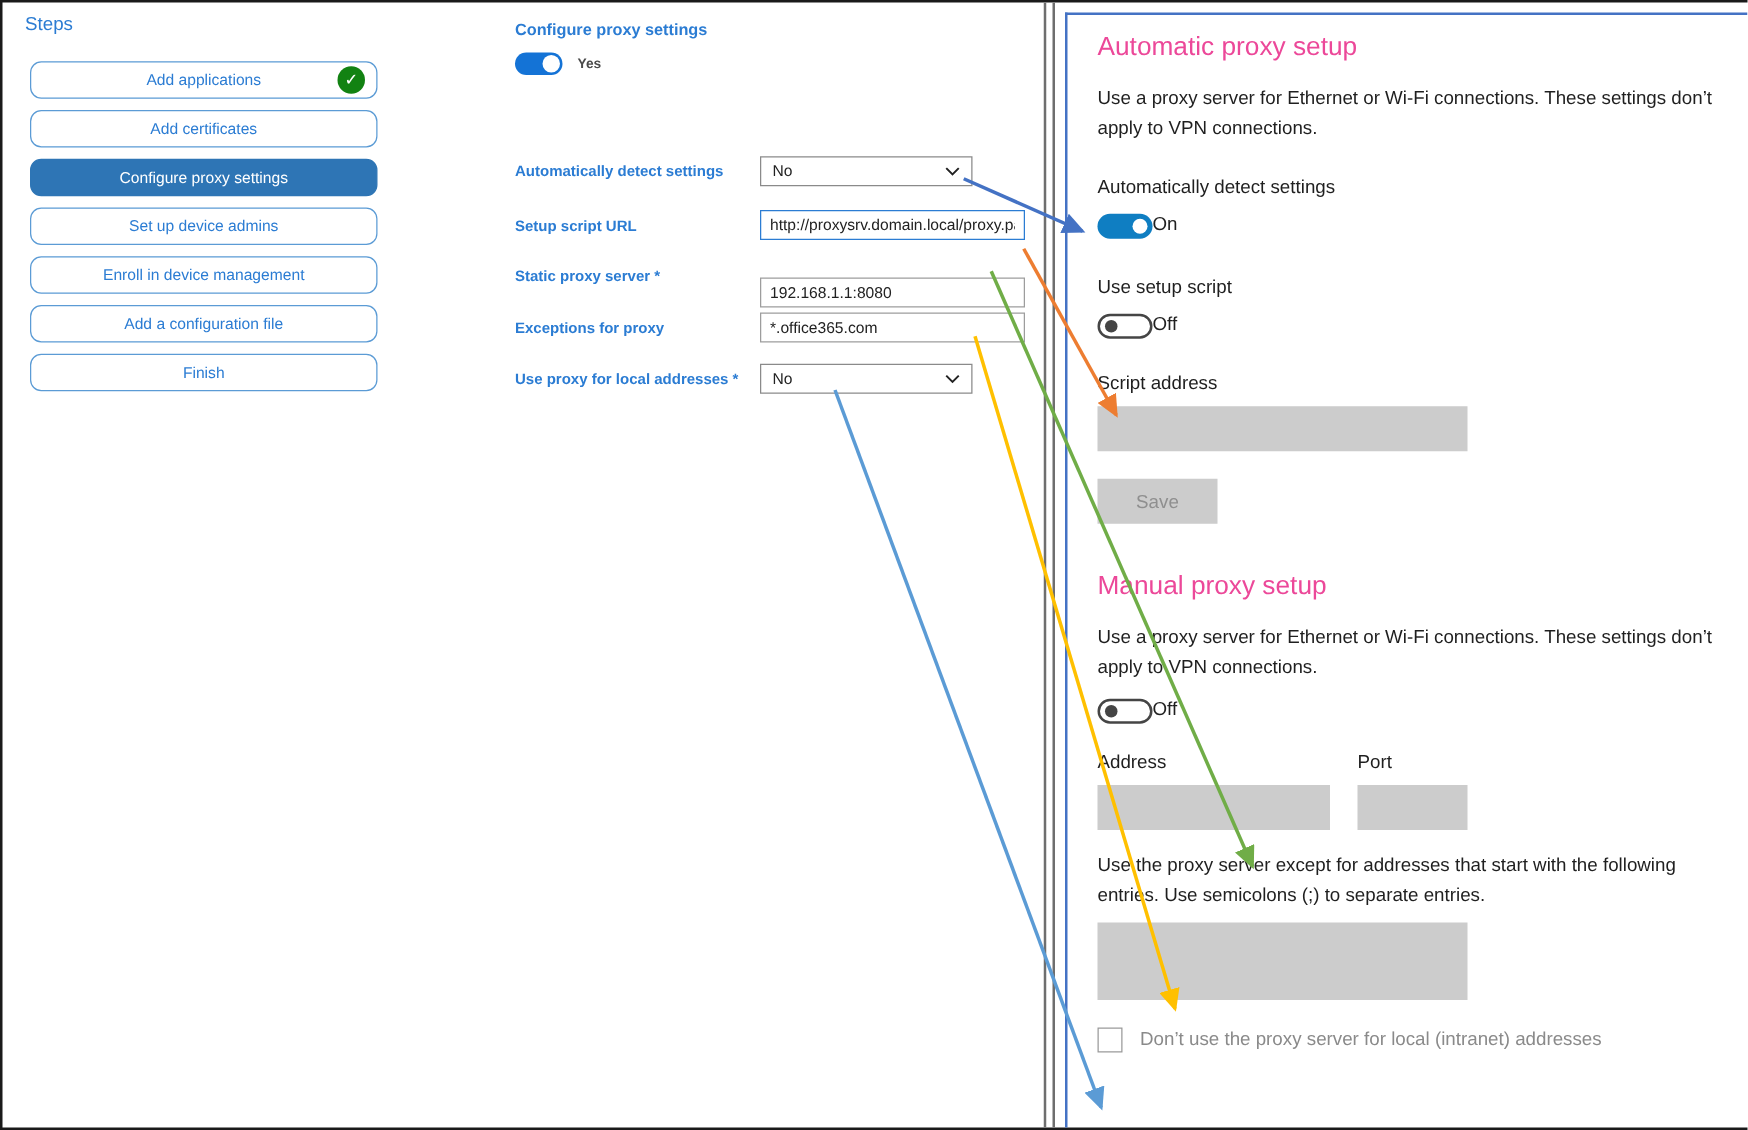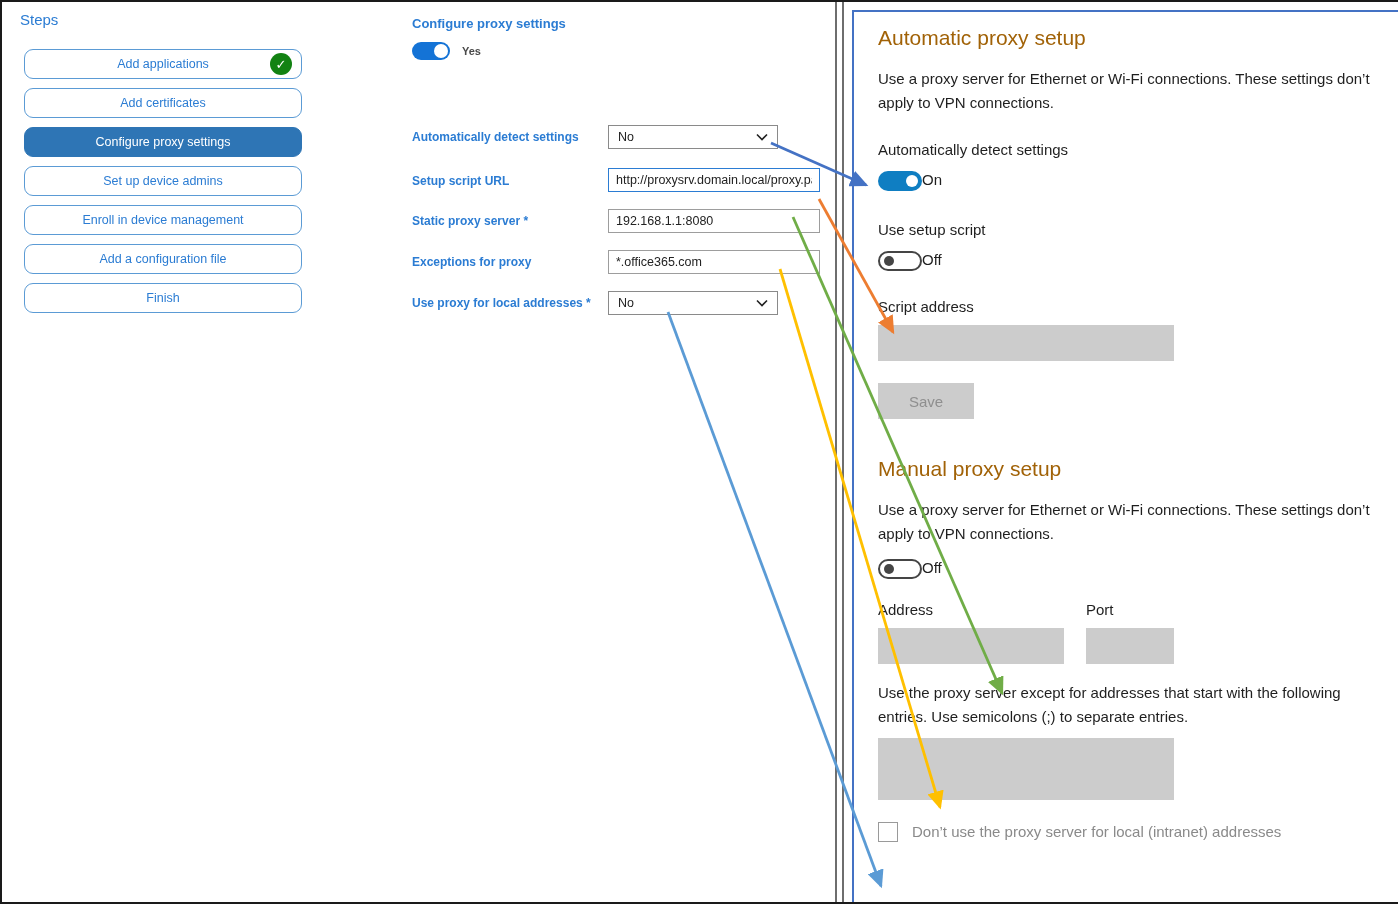--- a/index.html
+++ b/index.html
@@ -70,21 +70,21 @@
   .divider { position:absolute; top:0; bottom:0; width:2px; background:#6e6e6e; }
   .divider.d1 { left:833px; }
   .divider.d2 { left:840px; }
 
   
   .settings-panel {
     position:absolute; left:850px; top:8px; right:0; height:896px;
     border-top:2px solid #4472c4; border-left:2px solid #4472c4;
     padding:14px 20px 0 24px; color:#1f1f1f; overflow:hidden;
   }
-  .settings-panel h1 { font-size:21px; font-weight:400; color:#a16207; }
+  .settings-panel h1 { font-size:21px; font-weight:400; color:#ec4899; }
   .panel-desc { font-size:15px; line-height:24px; max-width:492px; margin-top:17px; }
   .panel-label { font-size:15px; margin-top:26px; }
   .toggle-row { display:flex; align-items:flex-start; gap:0; margin-top:13px; }
   .toggle-state { font-size:15px; }
   .win-toggle { width:44px; height:20px; border-radius:10px; position:relative; cursor:pointer; }
   .win-toggle.on { background:#0f7ec2; }
   .win-toggle.on .knob {
     position:absolute; right:4px; top:4px; width:12px; height:12px; border-radius:50%; background:#fff;
   }
   .win-toggle.off { background:#fff; border:2px solid #454545; }
@@ -155,21 +155,21 @@
   <span>No</span>
   <svg width="12" height="8" viewBox="0 0 12 8">
       <polyline points="1,1.5 6,6.5 11,1.5" fill="none" stroke="#222" stroke-width="1.6"></polyline>
     </svg>
 </div>
 
 <div class="field-label" style="top:172px">Setup script URL</div>
 <input class="field-box focused" style="top: 166px;" value="http://proxysrv.domain.local/proxy.pa">
 
 <div class="field-label" style="top:212px">Static proxy server *</div>
-<input class="field-box" style="top: 207px;" value="192.168.1.1:8080">
+<input class="field-box" style="top: 220px;" value="192.168.1.1:8080">
 
 <div class="field-label" style="top:253px">Exceptions for proxy</div>
 <input class="field-box" style="top: 248px;" value="*.office365.com">
 
 <div class="field-label" style="top:294px">Use proxy for local addresses *</div>
 <div class="field-box select-box" style="top:289px">
   <span>No</span>
   <svg width="12" height="8" viewBox="0 0 12 8">
       <polyline points="1,1.5 6,6.5 11,1.5" fill="none" stroke="#222" stroke-width="1.6"></polyline>
     </svg>

